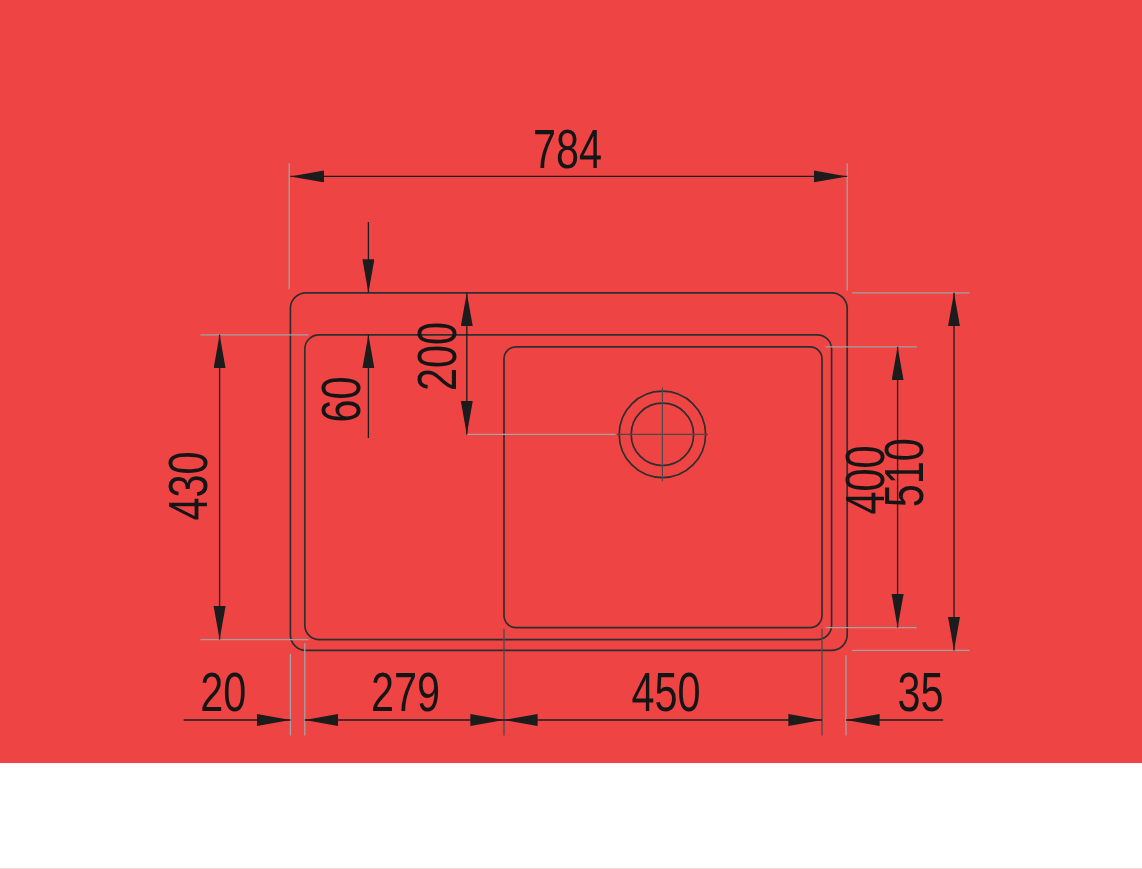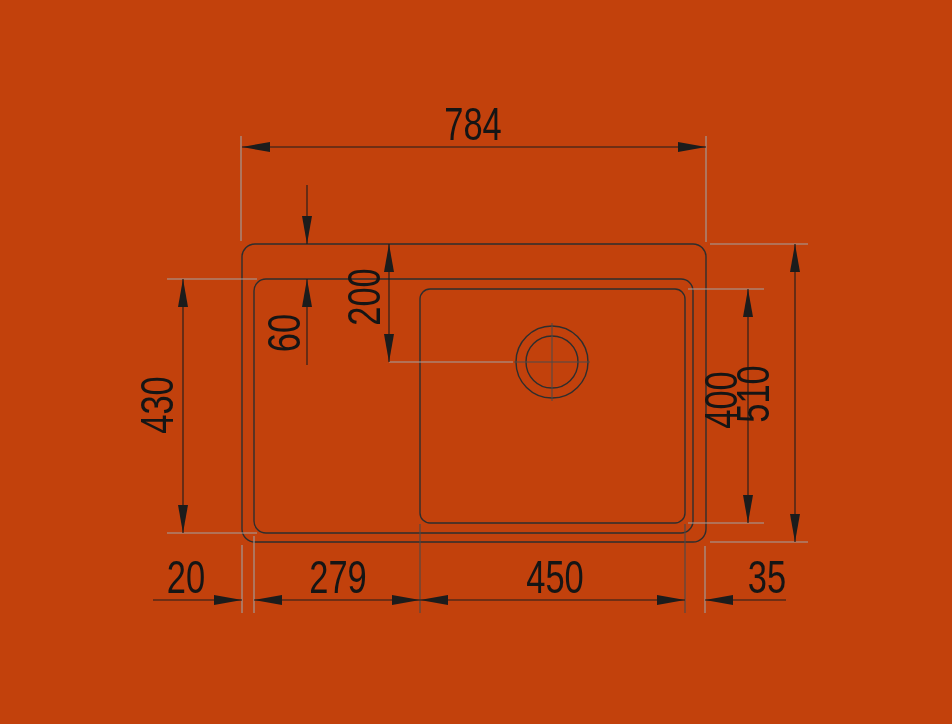--- a/index.html
+++ b/index.html
@@ -1,20 +1,20 @@
 <!DOCTYPE html>
 <html><head>
 <meta charset="utf-8">
 <style>
   html, body { margin: 0; padding: 0; background: #ffffff; }
   .canvas {
     position: relative;
     width: 952px;
-    height: 724px;
-    background: #c2410c;
+    height: 636px;
+    background: #ef4444;
     overflow: hidden;
     font-family: "Liberation Sans", sans-serif;
   }
   svg { display: block; }
   .outline  { fill: none; stroke: #2e2e2e; stroke-width: 1.4px; }
   .cross    { fill: none; stroke: #4a4a4a; stroke-width: 1px; }
   .ext      { fill: none; stroke: #a1a1a1; stroke-width: 1.1px; }
   .ext-dark { fill: none; stroke: #4a4a4a; stroke-width: 1.1px; }
   .dim      { fill: none; stroke: #1c1c1c; stroke-width: 1.1px; }
   .dim-label {

